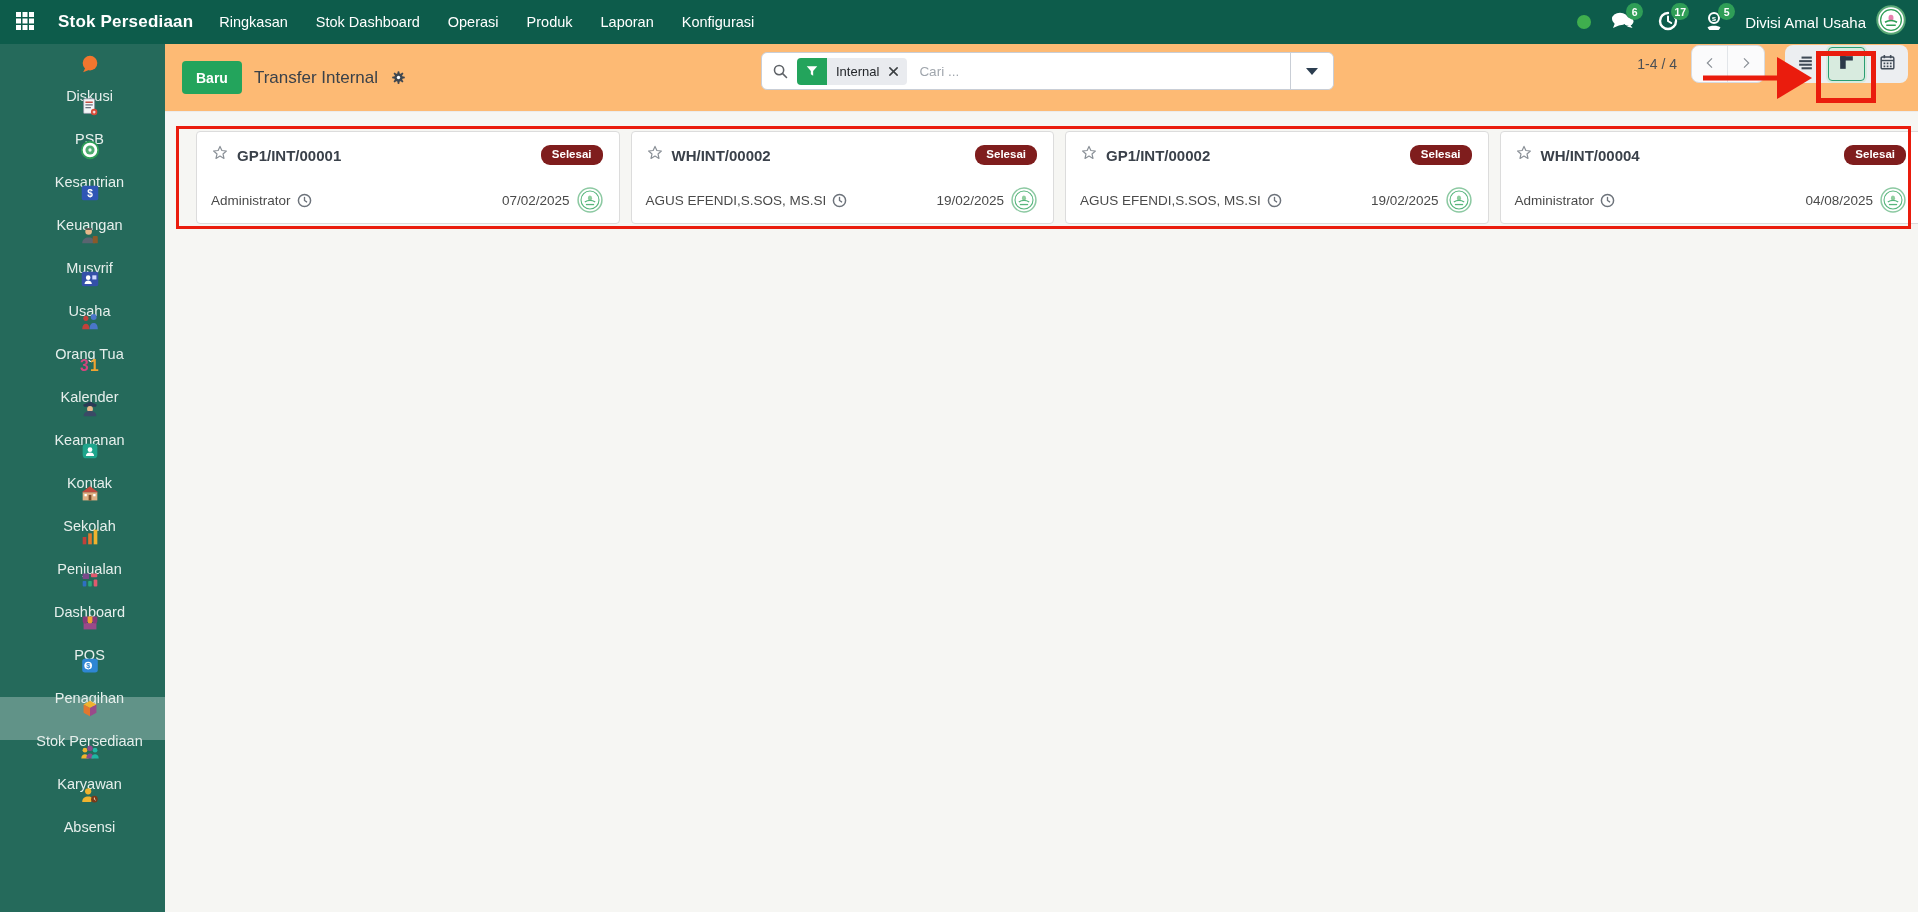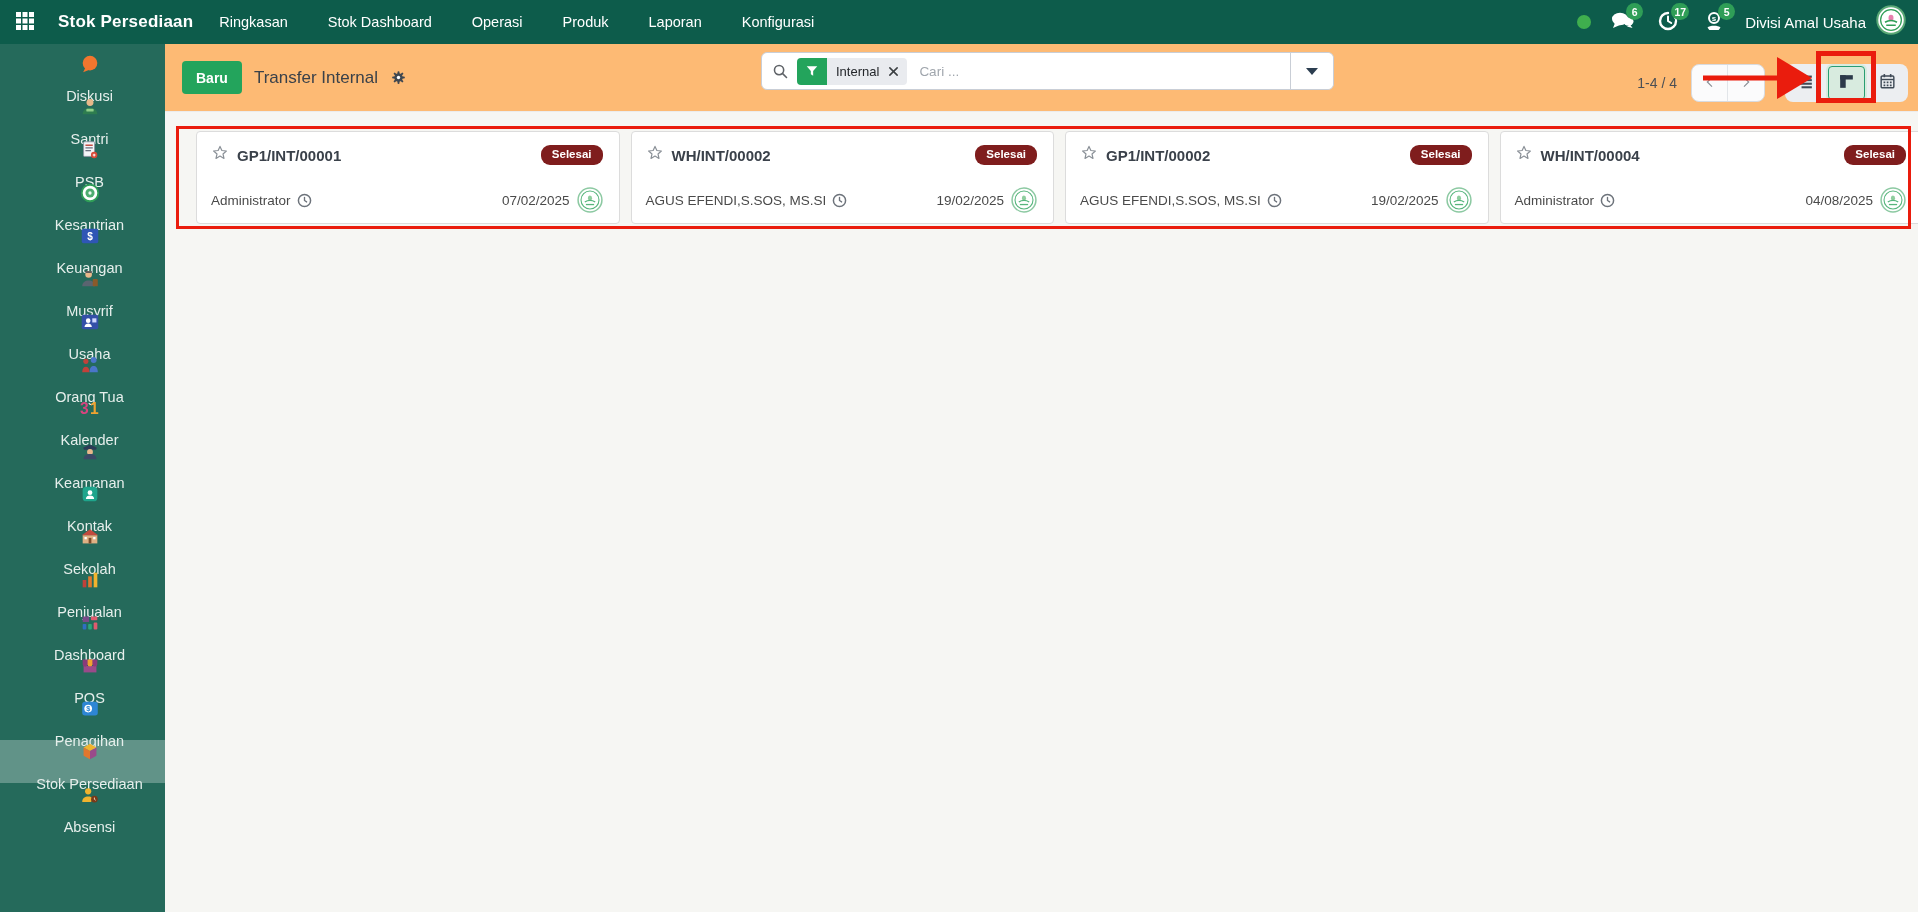--- a/index.html
+++ b/index.html
@@ -6,21 +6,21 @@
   html,body { width:1918px; height:912px; overflow:hidden;
     font-family:"Liberation Sans", "DejaVu Sans", sans-serif; background:#f6f6f3; }
 
   
   .navbar { height:44px; background:#0d5c4b; display:flex; align-items:center;
     justify-content:space-between; padding:0 12px 0 10px; color:#fff; }
   .nav-left { display:flex; align-items:center; gap:18px; }
   .apps-btn { width:30px; height:30px; background:transparent; border:none; cursor:pointer;
     display:flex; align-items:center; justify-content:center; }
   .app-title { font-size:17px; font-weight:700; letter-spacing:.2px; margin-right:8px; white-space:nowrap; }
-  .nav-menus { display:flex; gap:40px; font-size:14.5px; }
+  .nav-menus { display:flex; gap:28px; font-size:14.5px; }
   .nav-menus span { cursor:pointer; white-space:nowrap; }
   .nav-right { display:flex; align-items:center; gap:16px; }
   .presence-dot { width:14px; height:14px; border-radius:50%; background:#3fae4e; display:inline-block; }
   .nav-ico { position:relative; width:30px; height:30px; background:transparent; border:none; cursor:pointer;
     display:flex; align-items:center; justify-content:center; }
   .nbadge { position:absolute; top:-4px; right:-6px; min-width:17px; height:17px; padding:0 3px;
     border-radius:9px; background:#2f9e57; color:#fff; font-size:10.5px; font-weight:700;
     display:flex; align-items:center; justify-content:center; }
   .user-menu { display:flex; align-items:center; gap:10px; cursor:pointer; }
   .user-name { font-size:15px; white-space:nowrap; }
@@ -52,21 +52,21 @@
   .facet-label { background:#e9ebef; display:flex; align-items:center; padding:0 9px;
     font-size:13px; color:#23262a; }
   .facet-x { background:#e9ebef; border:none; cursor:pointer; display:flex; align-items:center;
     padding:0 8px 0 0; }
   .search-ph { font-size:13.5px; color:#a0a6ad; flex:1; }
   .caret-btn { width:43px; height:100%; border:none; border-left:1px solid #c9ced6; background:#fff;
     border-radius:0 6px 6px 0; cursor:pointer; display:flex; align-items:center; justify-content:center; }
   .caret { width:0; height:0; border-left:6px solid transparent; border-right:6px solid transparent;
     border-top:7px solid #2c3e50; }
 
-  .right-controls { position:absolute; right:10px; top:20px; display:flex; align-items:center;justify-content:center; }
+  .right-controls { position:absolute; right:10px; top:1px; display:flex; align-items:center;justify-content:center; }
   .pager-text { font-size:14px; color:#4a4f55; margin-right:14px; white-space:nowrap; }
   .pager-btns { display:flex; border:1px solid #d8dbe0; border-radius:8px; overflow:hidden; background:#fbfbfc; }
   .pager-btns button { width:36px; height:36px; border:none; background:transparent; cursor:pointer;
     display:flex; align-items:center; justify-content:center; }
   .pager-btns button:first-child { border-right:1px solid #e2e5e9; }
   .switcher { display:flex; margin-left:20px; background:#eceef1; border-radius:8px; padding:0; }
   .switcher button { width:41px; height:38px; border:none; background:transparent; cursor:pointer;
     display:flex; align-items:center; justify-content:center; border-radius:8px; }
   .switcher button.active { background:#d8ebdf; outline:1.5px solid #2a9d72; outline-offset:-3px; border-radius:6px; }
 
@@ -182,30 +182,20 @@
           <svg width="22" height="22" viewBox="0 0 24 24">
             <circle cx="12" cy="11" r="8" fill="#f2762e"></circle>
             <path d="M7 16l-2.5 5 7-2.6z" fill="#f2762e"></path>
           </svg>
         </span>
         <span class="sb-label">Diskusi</span>
       </div>
       <div class="sb-item">
         <span class="sb-icon">
           <svg width="22" height="22" viewBox="0 0 24 24">
-            <circle cx="12" cy="7" r="3.8" fill="#e8b88a"></circle>
-            <path d="M4 20c0-5 4-7 8-7s8 2 8 7z" fill="#2e7d4f"></path>
-            <rect x="8" y="14" width="8" height="3" rx="1" fill="#8fcf8a"></rect>
-          </svg>
-        </span>
-        <span class="sb-label">Santri</span>
-      </div>
-      <div class="sb-item">
-        <span class="sb-icon">
-          <svg width="22" height="22" viewBox="0 0 24 24">
             <rect x="5" y="3" width="12" height="16" rx="1" fill="#f4f6f8" stroke="#8a93a0"></rect>
             <rect x="7" y="6" width="8" height="1.6" fill="#c24a3e"></rect>
             <rect x="7" y="9" width="8" height="1.4" fill="#6b7280"></rect>
             <rect x="7" y="12" width="6" height="1.4" fill="#6b7280"></rect>
             <circle cx="16.5" cy="17.5" r="3.5" fill="#d84a38"></circle>
             <path d="M15 17.5h3M16.5 16v3" stroke="#fff" stroke-width="1.1"></path>
           </svg>
         </span>
         <span class="sb-label">PSB</span>
       </div>
@@ -346,20 +336,33 @@
       </div>
       <div class="sb-item active">
         <span class="sb-icon">
           <svg width="22" height="22" viewBox="0 0 24 24">
             <path d="M12 3l7 4-7 4-7-4z" fill="#f0b32e"></path>
             <path d="M5 7l7 4v9l-7-4z" fill="#e2772e"></path>
             <path d="M19 7l-7 4v9l7-4z" fill="#9a4a8a"></path>
           </svg>
         </span>
         <span class="sb-label">Stok Persediaan</span>
+      </div>
+      <div class="sb-item">
+        <span class="sb-icon">
+          <svg width="22" height="22" viewBox="0 0 24 24">
+            <circle cx="6.5" cy="10" r="2.6" fill="#f0b32e"></circle>
+            <circle cx="12" cy="8" r="3" fill="#8a4a8a"></circle>
+            <circle cx="17.5" cy="10" r="2.6" fill="#1fb5a3"></circle>
+            <path d="M2.5 19c0-3 2-4.5 4-4.5s4 1.5 4 4.5z" fill="#f0b32e"></path>
+            <path d="M8 19c0-4 2-5.5 4-5.5s4 1.5 4 5.5z" fill="#8a4a8a"></path>
+            <path d="M13.5 19c0-3 2-4.5 4-4.5s4 1.5 4 4.5z" fill="#1fb5a3"></path>
+          </svg>
+        </span>
+        <span class="sb-label">Karyawan</span>
       </div>
       <div class="sb-item">
         <span class="sb-icon">
           <svg width="22" height="22" viewBox="0 0 24 24">
             <circle cx="10" cy="8" r="3.4" fill="#f0b32e"></circle>
             <path d="M3.5 19.5c0-4.5 3-6 6.5-6 2.2 0 4 .6 5.2 1.8l-2 4.2z" fill="#f0b32e"></path>
             <circle cx="16.8" cy="16.5" r="3.6" fill="#7a3a1a"></circle>
             <path d="M16.8 14.8v1.9l1.4 1" stroke="#f6e2c8" stroke-width="1" fill="none"></path>
           </svg>
         </span>

